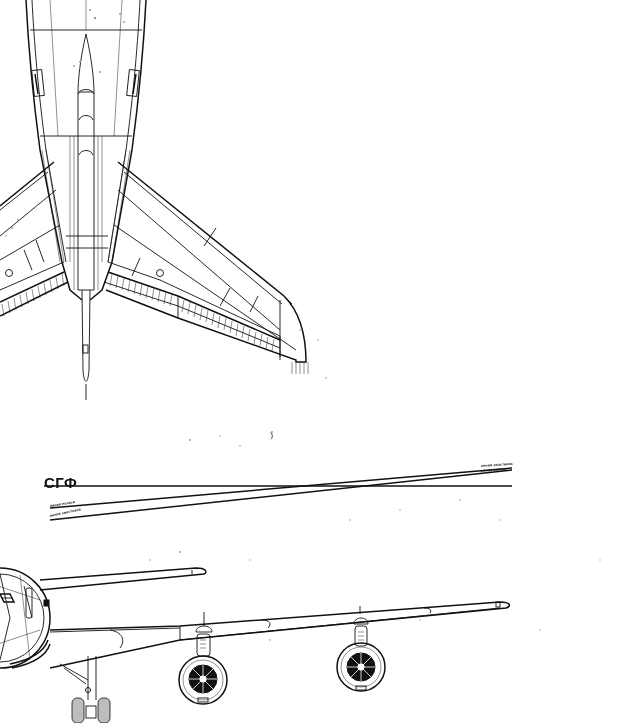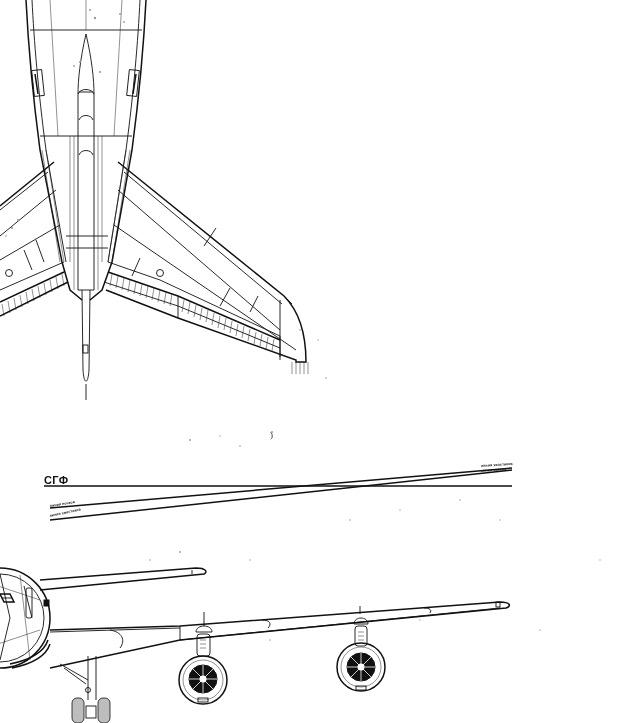--- a/index.html
+++ b/index.html
@@ -1,19 +1,19 @@
 <!DOCTYPE html>
 <html><head>
   <meta charset="utf-8">
   <style>
     html, body { margin: 0; padding: 0; background: #ffffff; }
     body { width: 640px; height: 723px; overflow: hidden; position: relative; font-family: "Liberation Sans", sans-serif; }
     #canvas { position: absolute; left: 0; top: 0; width: 640px; height: 723px; }
     .lbl { position: absolute; color: #111; white-space: nowrap; font-family: "Liberation Sans", sans-serif; }
-    .lbl-sgf { left: 44px; top: 474px; font-size: 11px; font-weight: bold; letter-spacing: 0.3px; }
+    .lbl-sgf { left: 44px; top: 474px; font-size: 15px; font-weight: bold; letter-spacing: 0.3px; }
     .lbl-small { font-size: 3.6px; font-weight: bold; letter-spacing: 0.1px; transform-origin: left bottom; }
     .lbl-nosk { left: 50px; top: 504px; transform: rotate(-9deg); }
     .lbl-khv { left: 50px; top: 514px; transform: rotate(-12deg); }
     .lbl-r1 { left: 481px; top: 464px; transform: rotate(-4deg); }
     .lbl-r2 { left: 481px; top: 469px; transform: rotate(-4deg); }
     svg .ln { stroke: #111; fill: none; stroke-width: 0.9; }
     svg .th { stroke: #111; fill: none; stroke-width: 1.5; }
     svg .hair { stroke: #222; fill: none; stroke-width: 0.5; }
     svg .dark { fill: #111; stroke: #111; }
     svg .grey { fill: #bdbdbd; stroke: #111; stroke-width: 0.8; }

